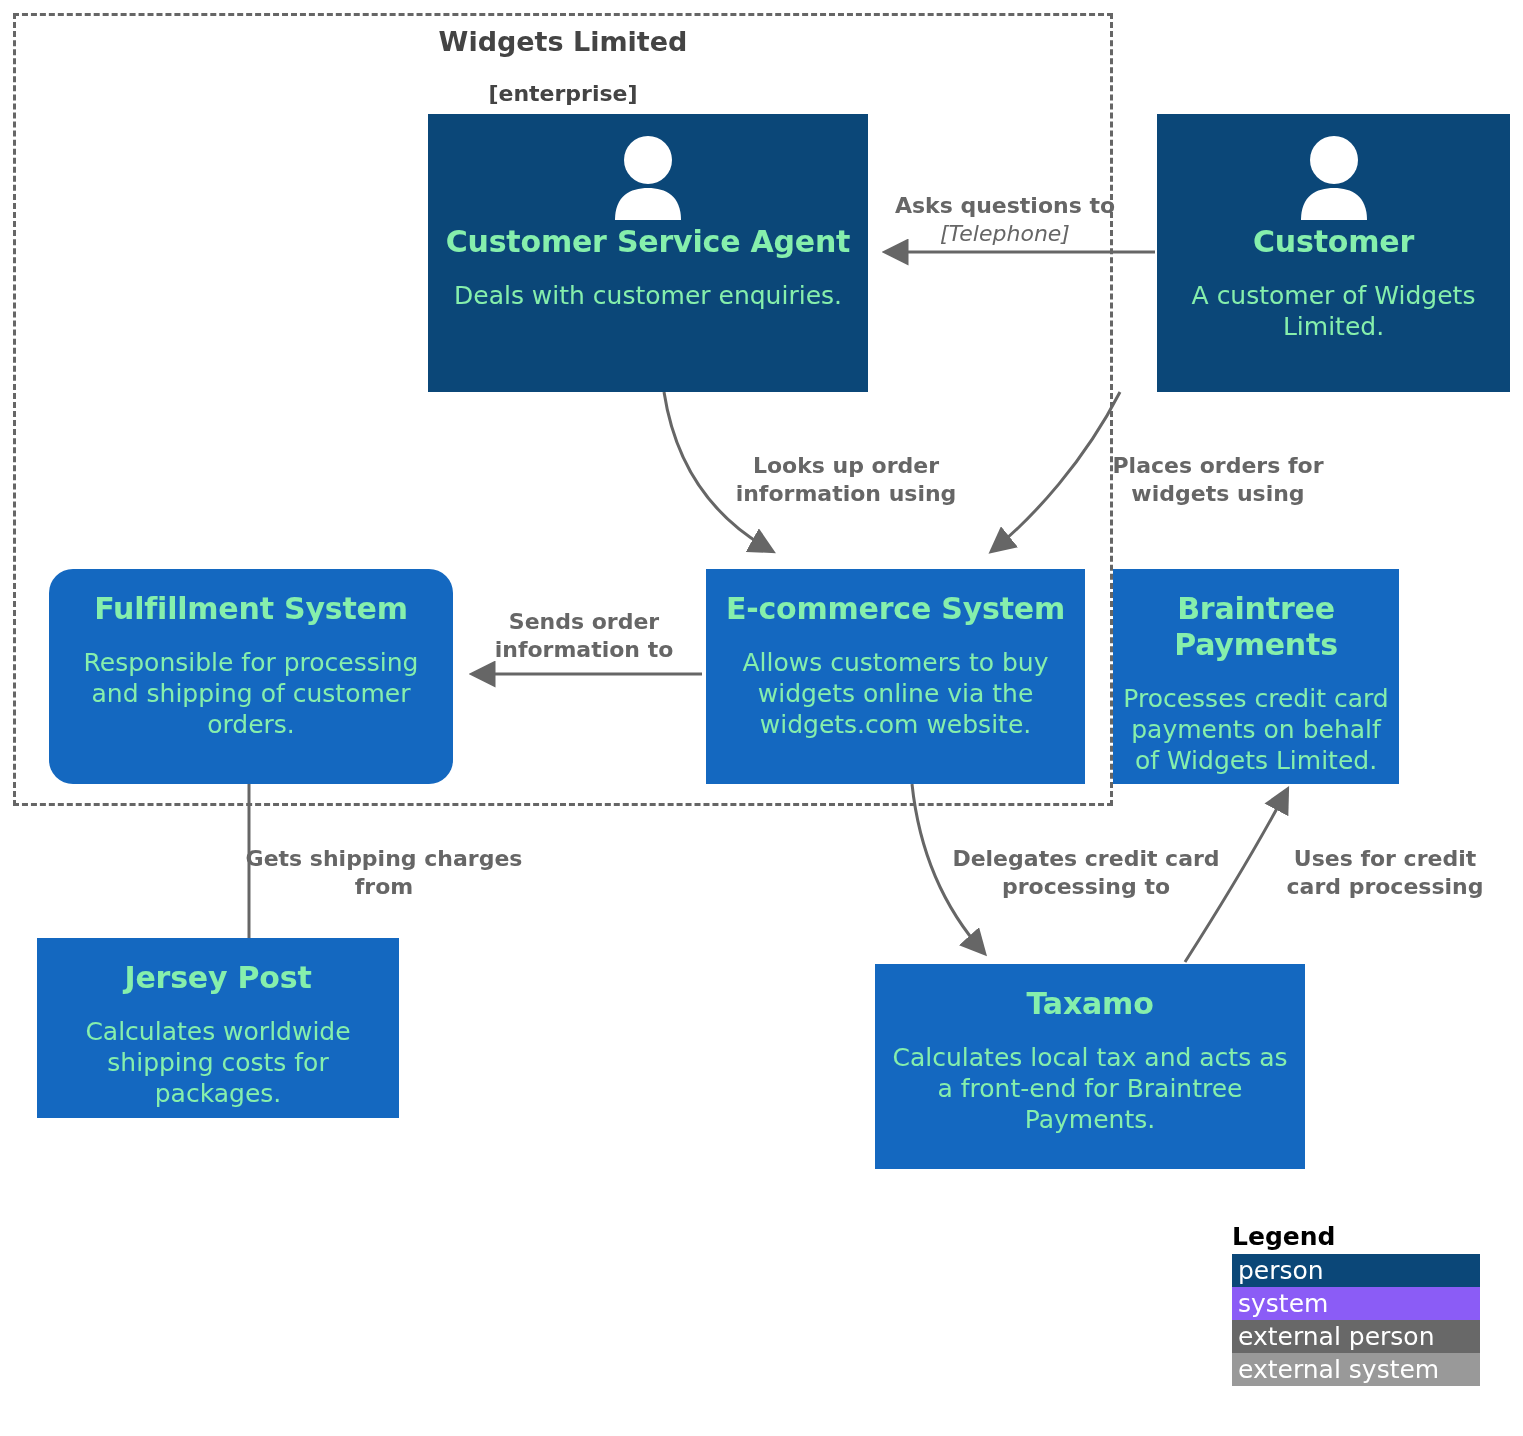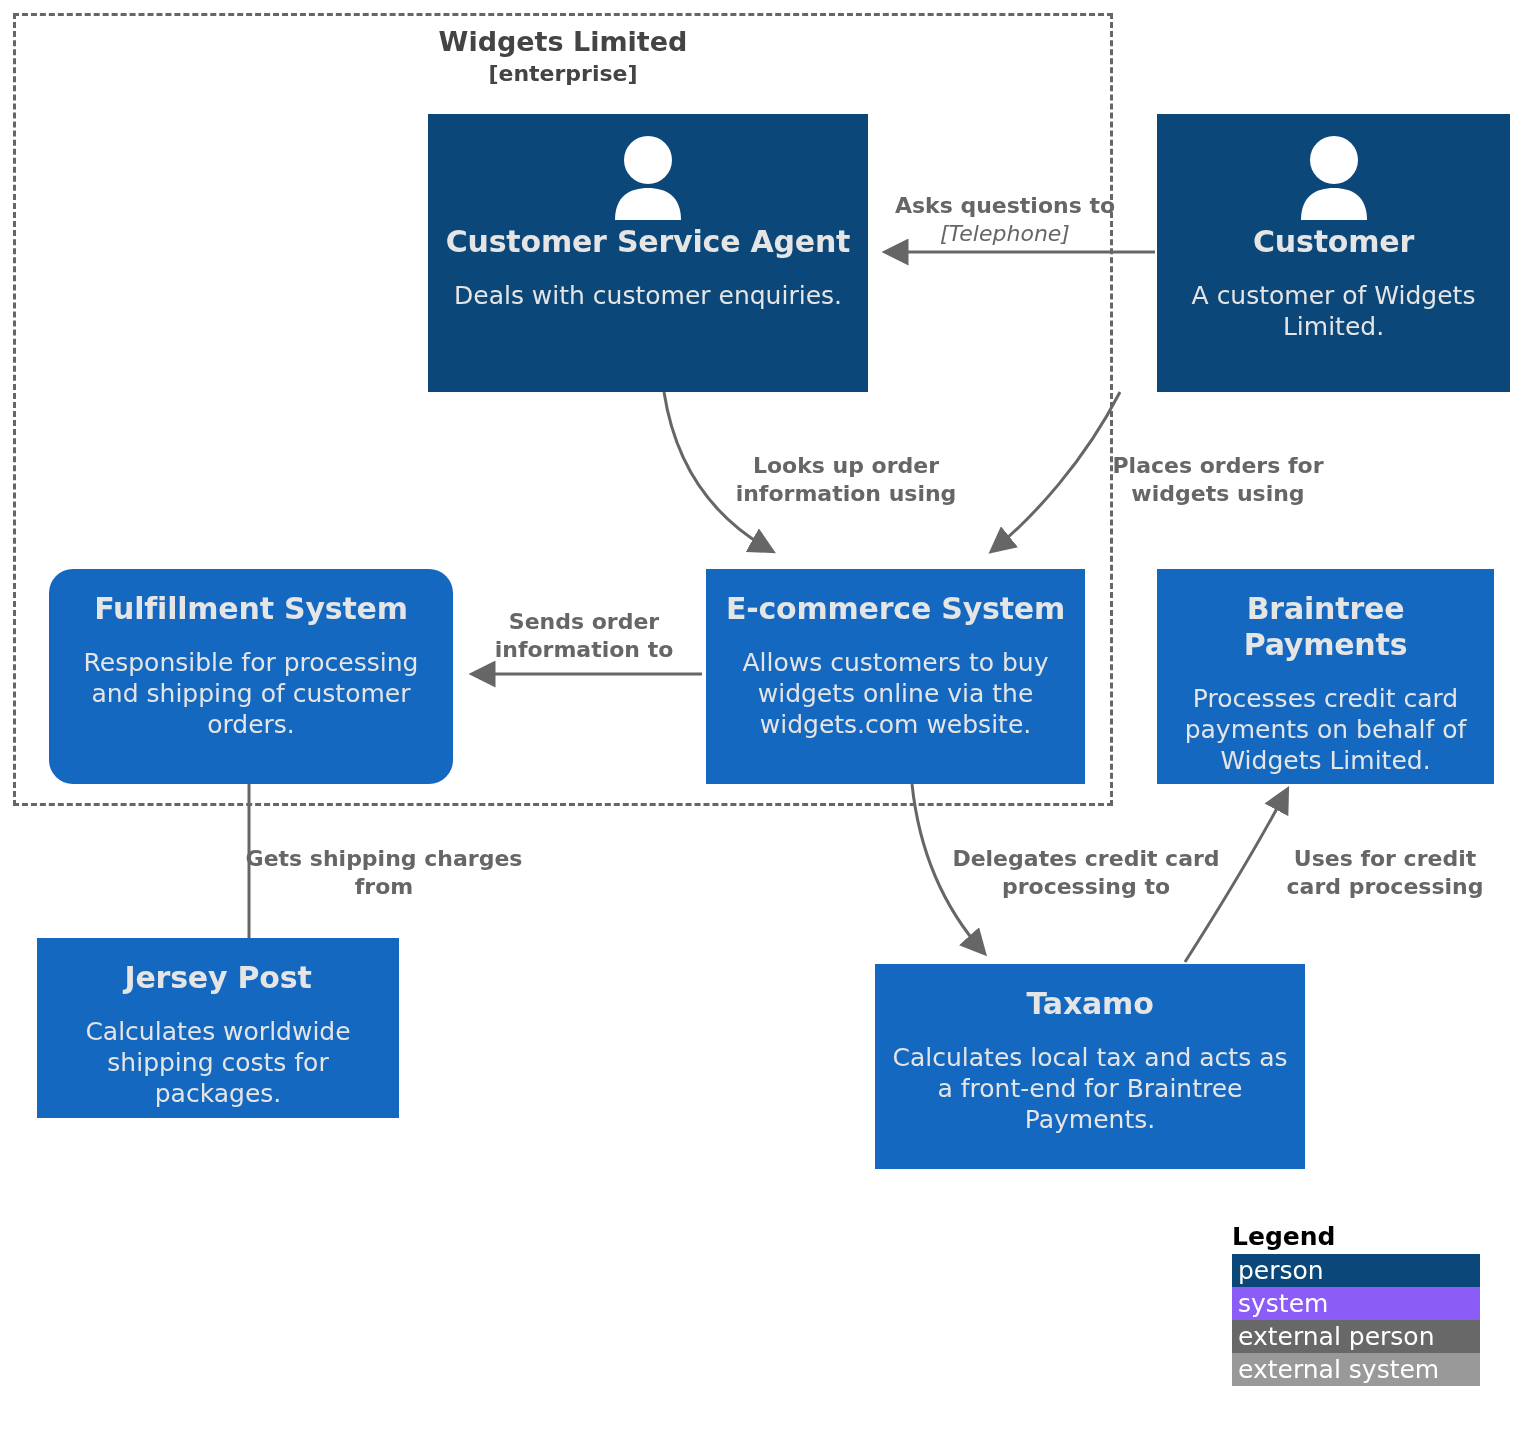--- a/index.html
+++ b/index.html
@@ -43,27 +43,28 @@
     white-space: nowrap;
   }
   .boundary-subtitle {
     position: absolute;
     text-align: center;
     color: #444444;
     font-weight: bold;
     font-size: 22px;
     line-height: 28px;
     white-space: nowrap;
+    margin-top: 20px;
   }
 
   
   .node {
     position: absolute;
     box-sizing: border-box;
-    color: #e5e5e5;
+    color: #86efac;
     text-align: center;
     padding: 0 10px;
     overflow: hidden;
   }
   .node.person   { background: #0b4778; }
   .node.system   { background: #1468c0; }
 
   .node .person-icon {
     display: block;
     margin: 22px auto 4px auto;
@@ -178,21 +179,21 @@
   <div class="node system no-icon" style="left:49px; top:569px; width:404px; height:215px;border-radius:24px;">
     <div class="node-name">Fulfillment System</div>
     <div class="node-desc">Responsible for processing and shipping of customer orders.</div>
   </div>
 
   <div class="node system no-icon" style="left:706px; top:569px; width:379px; height:215px;">
     <div class="node-name">E-commerce System</div>
     <div class="node-desc">Allows customers to buy widgets online via the widgets.com website.</div>
   </div>
 
-  <div class="node system no-icon" style="left:1157px; top:569px; width:337px; height:215px;">
+  <div class="node system no-icon" style="left:1113px; top:569px; width:286px; height:215px;">
     <div class="node-name">Braintree Payments</div>
     <div class="node-desc">Processes credit card payments on behalf of Widgets Limited.</div>
   </div>
 
   <div class="node system no-icon" style="left:37px; top:938px; width:362px; height:180px;">
     <div class="node-name">Jersey Post</div>
     <div class="node-desc">Calculates worldwide shipping costs for packages.</div>
   </div>
 
   <div class="node system no-icon" style="left:875px; top:964px; width:430px; height:205px;">

